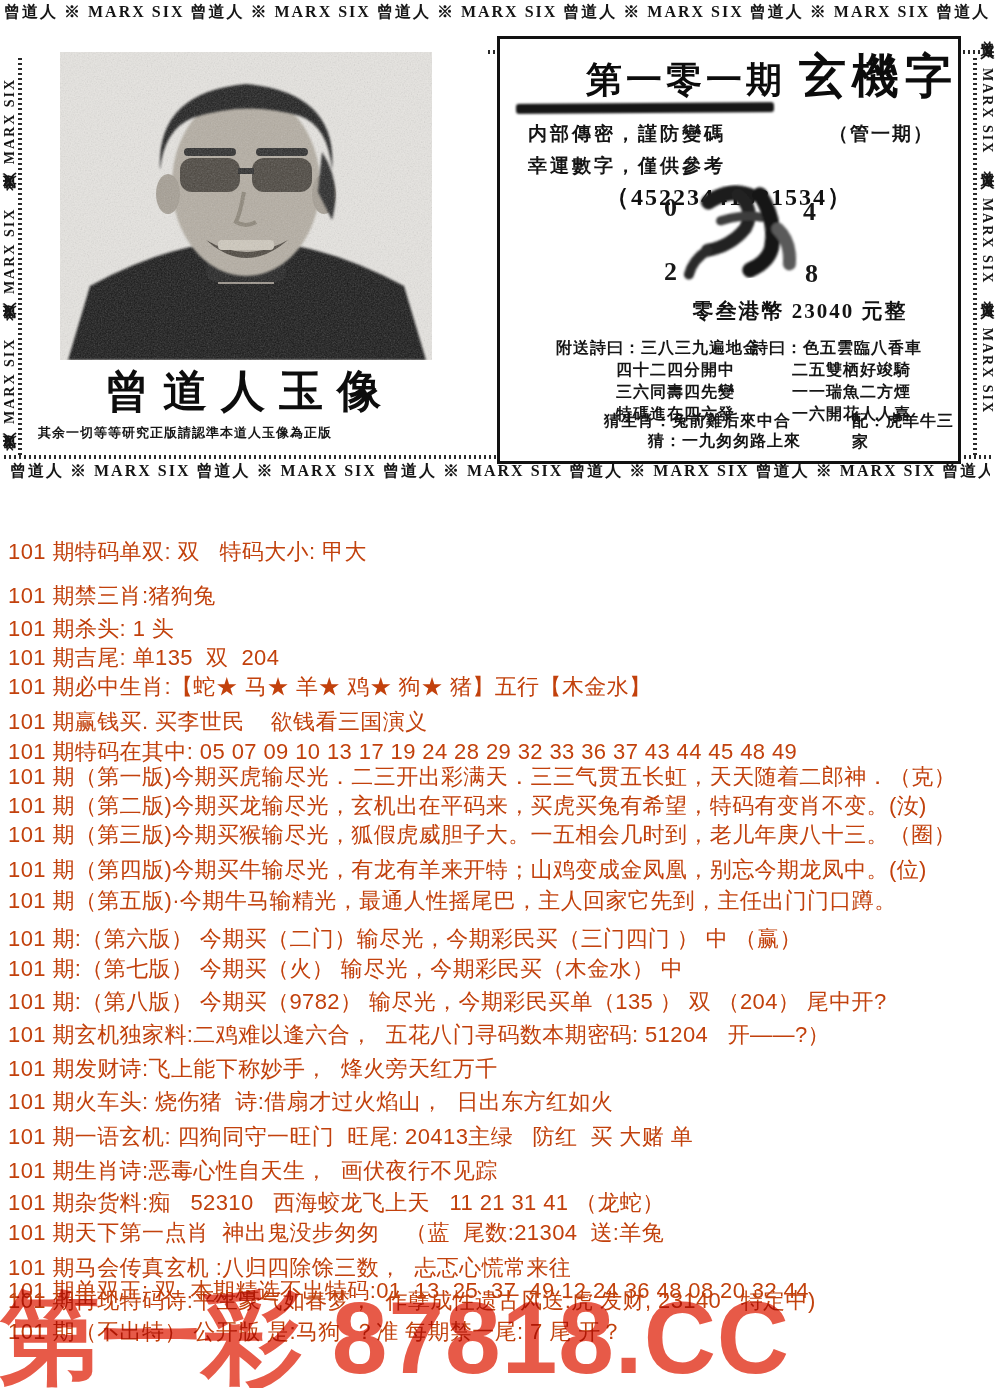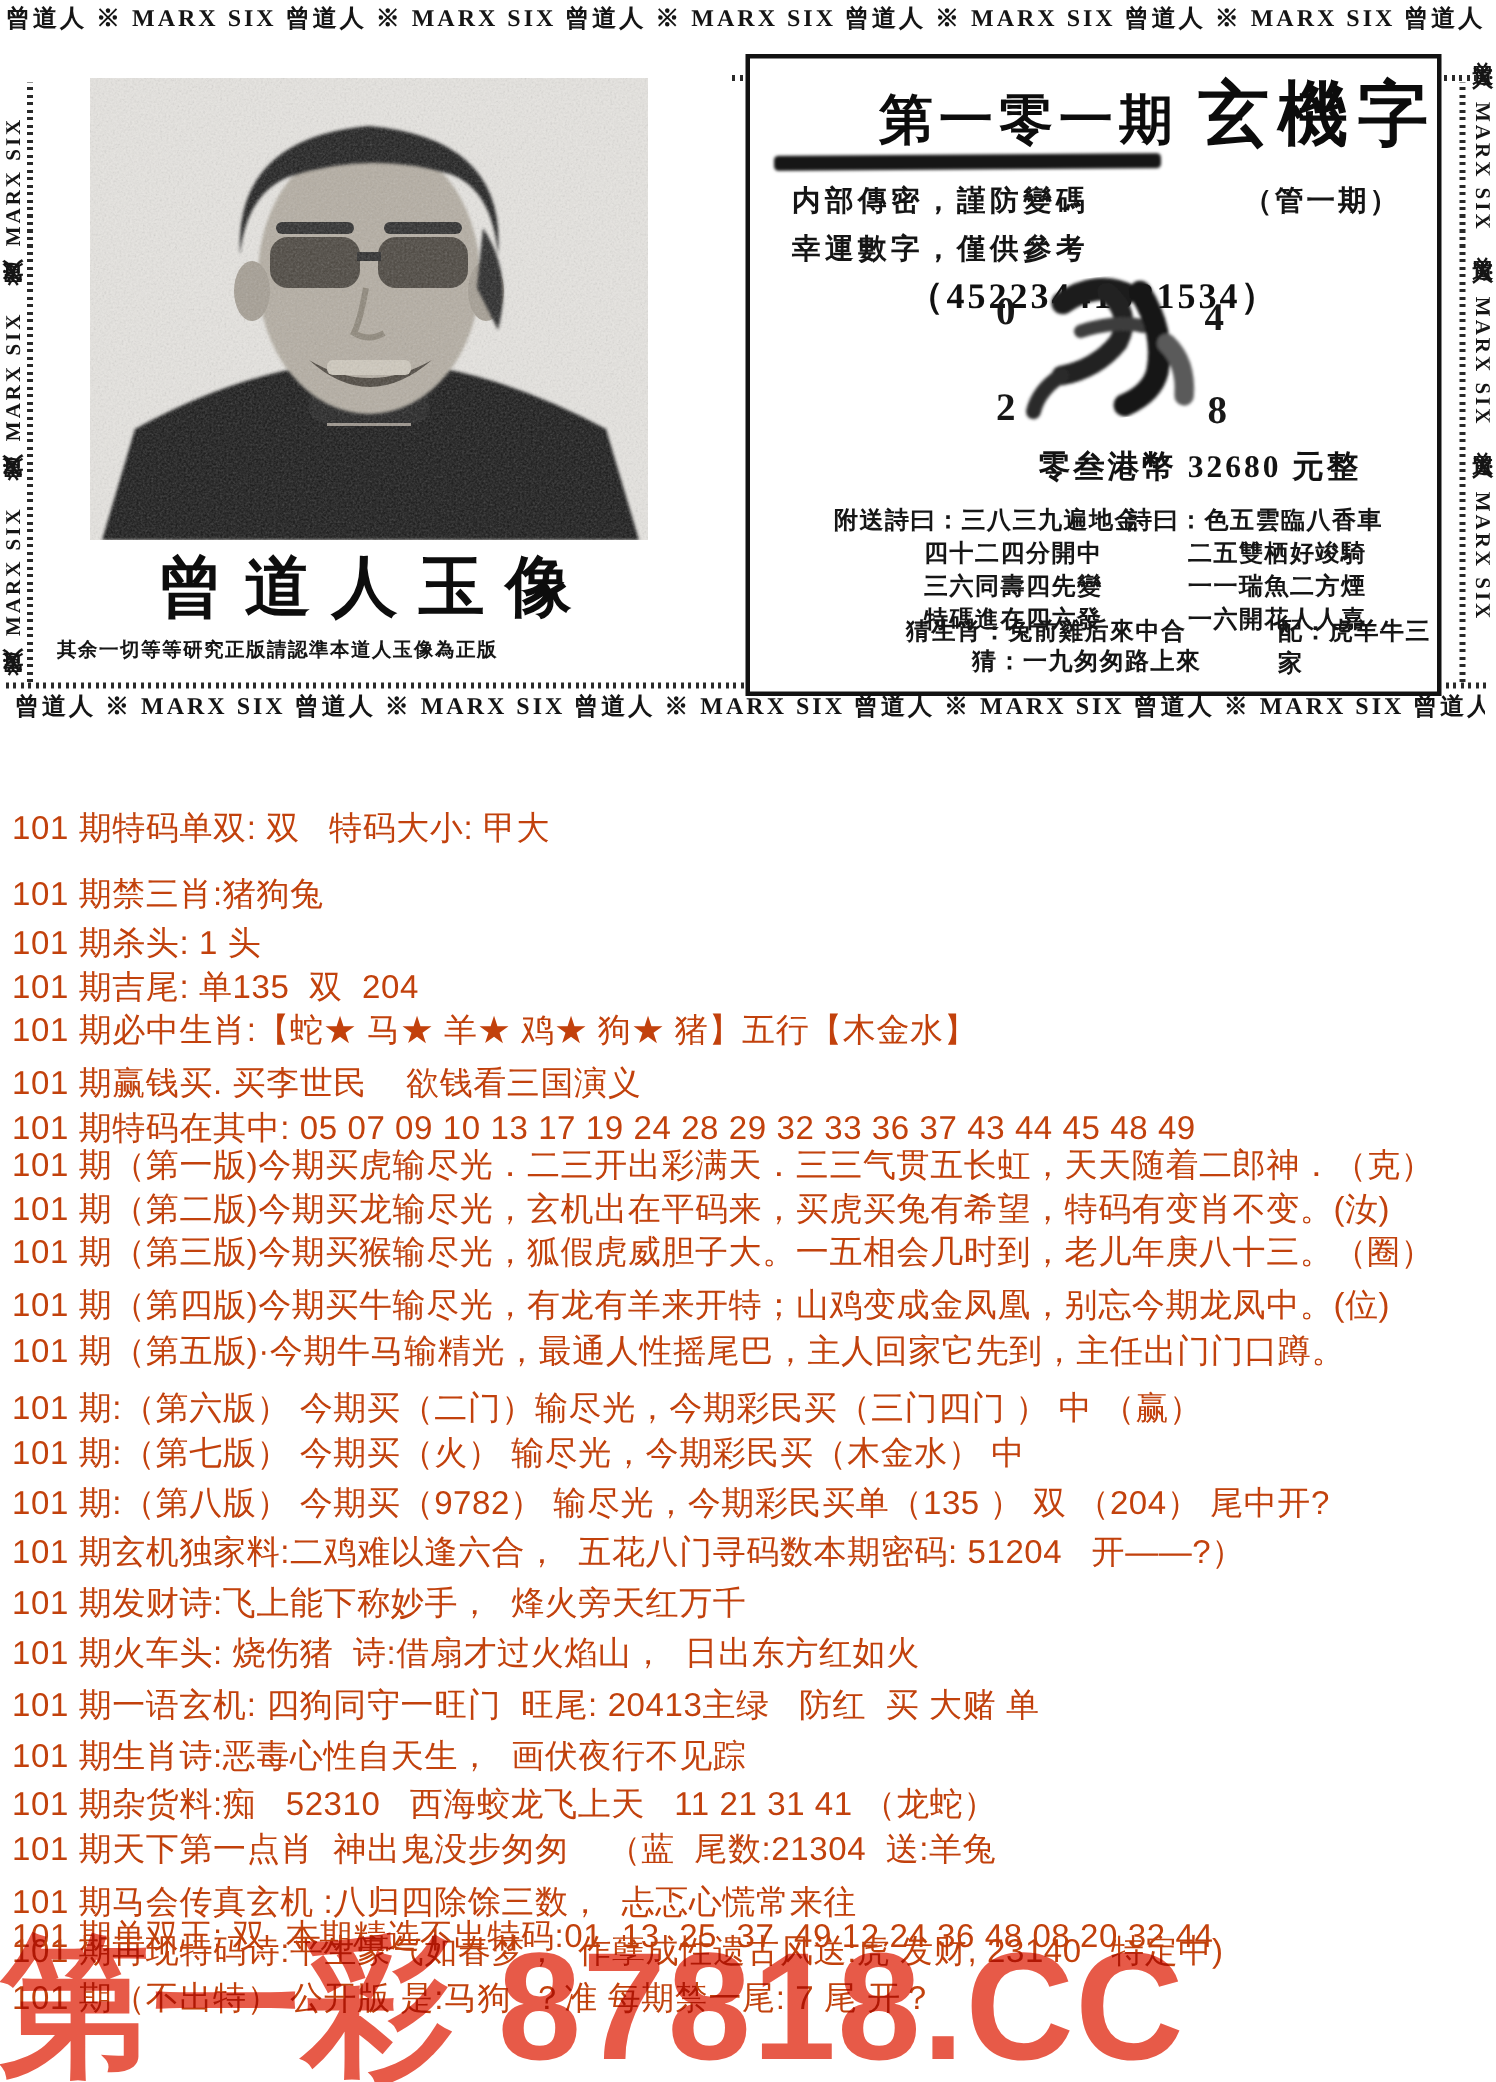--- a/index.html
+++ b/index.html
@@ -166,21 +166,21 @@
           <path d="M36,16 Q58,4 78,14" stroke="#1b1b1b" stroke-width="15"></path>
           <path d="M66,12 Q82,28 70,46 Q54,62 30,64" stroke="#222" stroke-width="13"></path>
           <path d="M30,64 Q14,72 9,86" stroke="#2b2b2b" stroke-width="10"></path>
           <path d="M46,36 Q70,31 88,37" stroke="#3c3c3c" stroke-width="9"></path>
           <path d="M88,14 Q102,42 94,68 Q89,82 70,88" stroke="#161616" stroke-width="15"></path>
           <path d="M102,50 Q114,64 110,86" stroke="#5a5a5a" stroke-width="13"></path>
         </g>
       </svg>
     </div>
 
-    <div class="price">零叁港幣 32680 元整</div>
+    <div class="price">零叁港幣 23040 元整</div>
 
     <div class="poems">
       <div class="pcol pcol-left">
         <div>附送詩曰：三八三九遍地金</div>
         <div>四十二四分開中</div>
         <div>三六同壽四先變</div>
         <div>特碼進在四六發</div>
       </div>
       <div class="pcol pcol-right">
         <div>詩曰：色五雲臨八香車</div>

